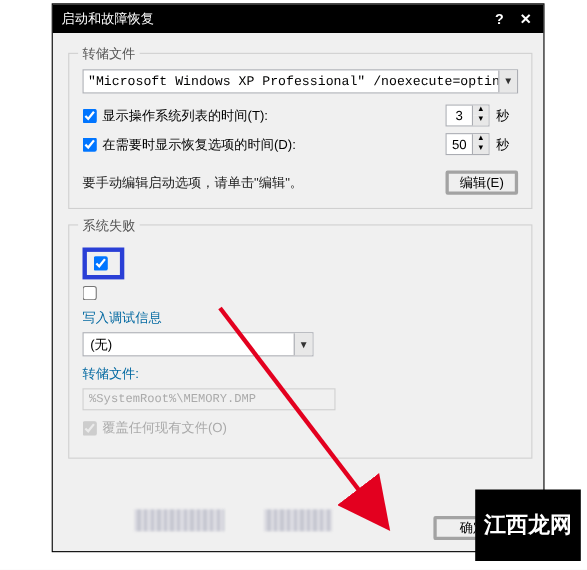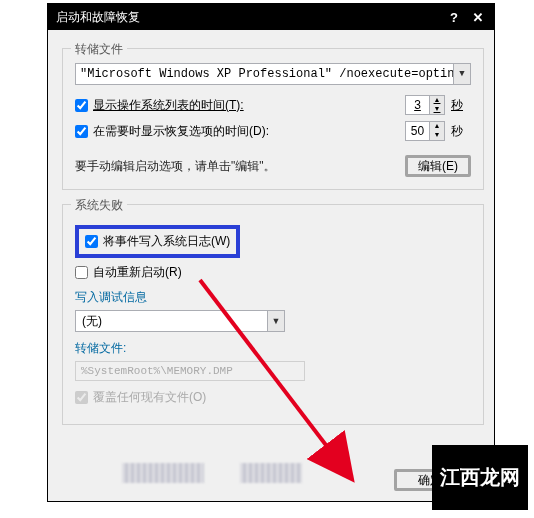--- a/index.html
+++ b/index.html
@@ -235,21 +235,21 @@
   <div class="content">
 
     <div class="groupbox">
       <span class="group-legend">转储文件</span>
 
       <div class="selectbox">
         <span style="overflow:hidden;white-space:nowrap;">"Microsoft Windows XP Professional" /noexecute=optin</span>
         <span class="dd">▼</span>
       </div>
 
-      <div class="chkrow" style="margin-top:10px;text-decoration:underline;">
+      <div class="chkrow" style="margin-top:10px;">
         <input type="checkbox" checked="" style="">
         <span class="lbltext">显示操作系统列表的时间(T):</span>
         <span class="spinner">
           <span class="val">3</span>
           <span class="arrows">
               <span>▲</span>
               <span>▼</span>
             </span>
         </span>
         <span class="unit">秒</span>
@@ -273,28 +273,26 @@
         <span class="btn">编辑(E)</span>
       </div>
     </div>
 
     <div class="groupbox" style="margin-top:14px;">
       <span class="group-legend">系统失败</span>
 
       <div class="chkrow">
         <span class="highlightbox">
           <input type="checkbox" checked="" style="">
-          <span class="lbltext">将事件写入系统日志(W)</span>
         </span>
       </div>
 
 
       <div class="chkrow">
         <input type="checkbox" style="">
-        <span class="lbltext">自动重新启动(R)</span>
       </div>
 
       <div class="subhdr">写入调试信息</div>
       <div class="debugsel">
         <span>(无)</span>
         <span class="dd">▼</span>
       </div>
 
       <div class="subhdr disabled">转储文件:</div>
       <div class="dumpfield">

